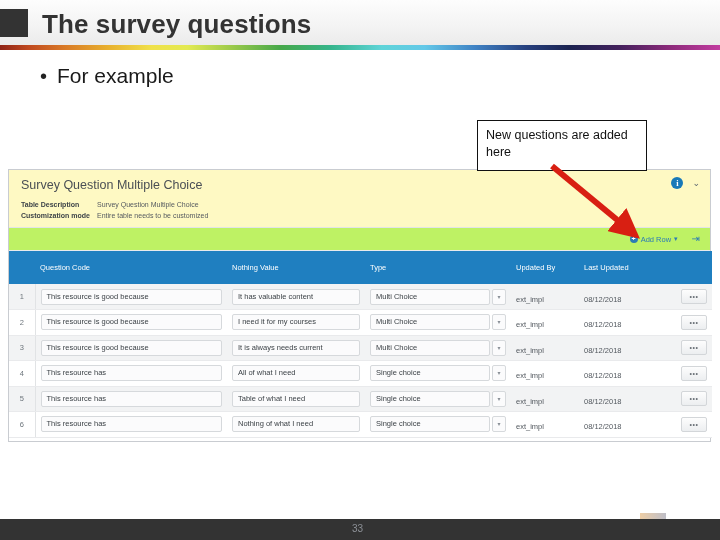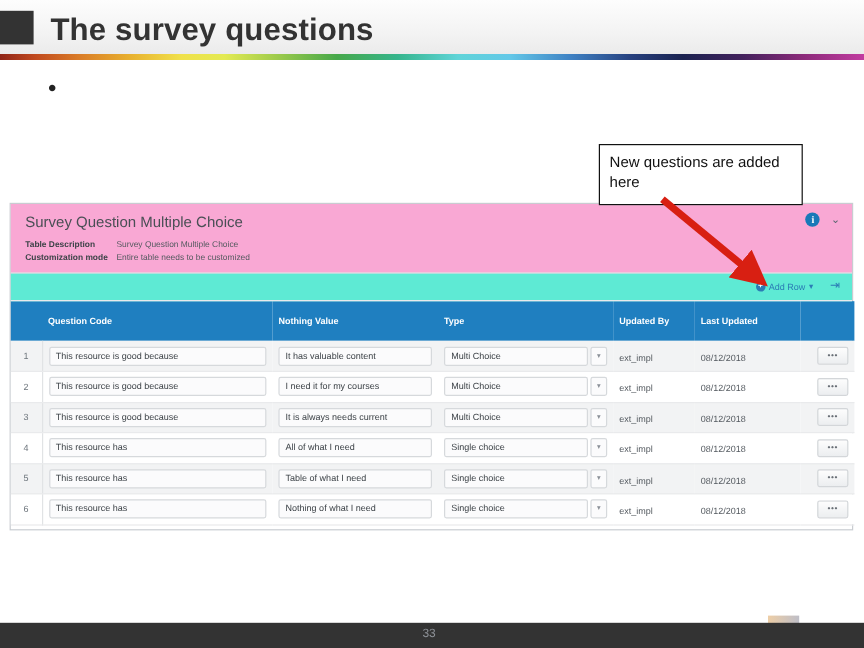--- a/index.html
+++ b/index.html
@@ -53,21 +53,21 @@
   
   .shot {
     position: absolute; left: 8px; top: 169px;
     width: 703px; height: 273px;
     background: #ffffff;
     border: 1px solid #c9ccd1;
   }
   .shot-top {
     position: relative;
     height: 58px;
-    background: #f9a8d4;
+    background: #fef9c3;
     border-bottom: 1px solid #e2e4e7;
   }
   .shot-title {
     position: absolute; left: 12px; top: 8px;
     font-size: 12.5px; color: #4a4f55;
   }
   .meta { position: absolute; left: 12px; font-size: 7px; color: #555a60; }
   .meta-lbl { display: inline-block; width: 76px; font-weight: bold; color: #3d4348; }
   .meta1 { top: 31px; }
   .meta2 { top: 42px; }
@@ -80,42 +80,42 @@
     background: #1879b8; color: #fff;
     font-size: 8.5px; font-weight: bold; font-family: "Liberation Serif", serif;
     display: flex; align-items: center; justify-content: center;
     line-height: 1;
   }
   .chev { color: #5a6670; font-size: 9px; line-height: 1; }
 
   
   .toolbar {
     position: relative; height: 23px;
-    background: #5eead4;
+    background: #bef264;
     border-bottom: 1px solid #e8eaec;
     display: flex; align-items: center; justify-content: flex-end;
     padding-right: 10px; gap: 14px;
   }
   .addrow {
     display: flex; align-items: center; gap: 3px;
     font-size: 7.5px; color: #2b7cb5;
   }
   .plus-ic {
     width: 8px; height: 8px; border-radius: 50%;
     background: #2b7cb5; color: #fff;
     font-size: 7px; line-height: 7.4px; text-align: center; font-weight: bold;
   }
   .caret { font-size: 7px; color: #2b7cb5; }
   .export-ic { font-size: 10px; color: #2b7cb5; line-height: 1; }
 
   
   .tbl { width: 100%; border-collapse: collapse; table-layout: fixed; }
   .tbl thead th {
     background: #1f7fc0; color: #ffffff;
-    font-size: 7.5px; font-weight: bold;
+    font-size: 7.5px; font-weight: normal;
     text-align: left; height: 15px;
     padding: 12px 5px; vertical-align: middle;
   }
   .c-num { width: 26px; }
   .c-q   { width: 192px; }
   .c-ch  { width: 138px; }
   .c-ty  { width: 146px; }
   .c-up  { width: 68px; }
   .c-lu  { width: 88px; }
   .c-ac  { width: 45px; }
@@ -153,21 +153,21 @@
   .dots {
     display: block; width: 26px; height: 15px; margin-left: auto;
     background: linear-gradient(180deg,#fdfdfd,#eceef0);
     border: 1px solid #d3d6d9; border-radius: 2px;
     font-size: 7px; color: #6a7077; text-align: center; line-height: 13px;
     letter-spacing: 0.5px;
   }
 
   
   .callout {
-    position: absolute; left: 499px; top: 120px;
+    position: absolute; left: 477px; top: 120px;
     width: 170px; height: 51px;
     background: #ffffff; border: 1px solid #111111;
     padding: 6px 8px;
     font-size: 12.5px; color: #111111; line-height: 1.35;
   }
   .arrow-svg { position: absolute; left: 545px; top: 160px; }
 
   
   .footer {
     position: absolute; left: 0; top: 519px;
@@ -191,20 +191,21 @@
 <div id="slide">
 
   <div class="hdr">
     <div class="hdr-sq"></div>
     <div class="hdr-title">The survey questions</div>
   </div>
   <div class="hdr-rainbow"></div>
 
   <div class="bullet-row">
     <span class="bullet-dot">•</span>
+    <span class="bullet-txt">For example</span>
   </div>
 
   <div class="shot">
 
     <div class="shot-top">
       <div class="shot-title">Survey Question Multiple Choice</div>
 
       <div class="meta meta1">
         <span class="meta-lbl">Table Description</span><span>Survey Question Multiple Choice</span>
       </div>

